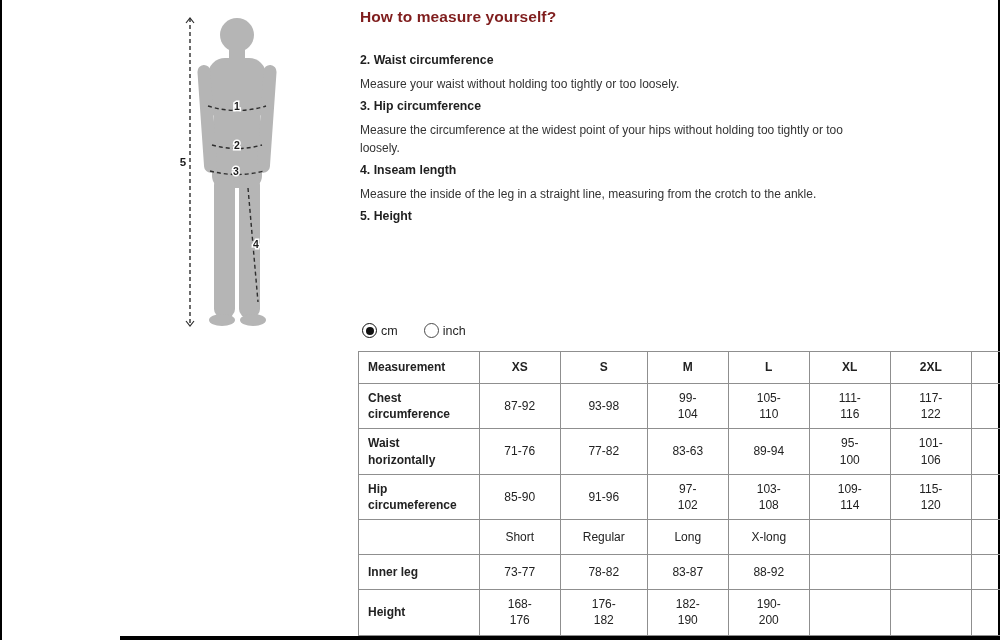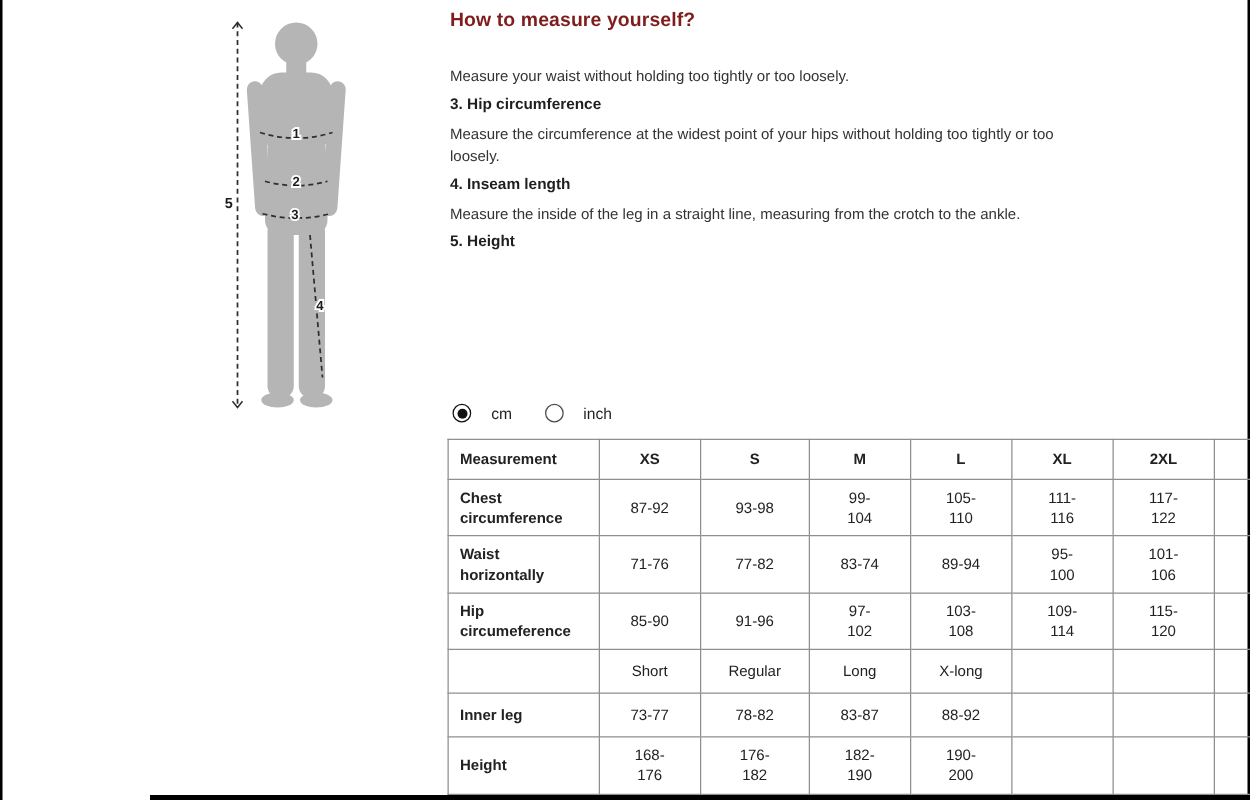--- a/index.html
+++ b/index.html
@@ -28,21 +28,21 @@
     line-height: 17px; margin-bottom: 6px;
   }
   .inst-text {
     font-size: 12px; color: #333; line-height: 18px; margin-bottom: 5px;
   }
 
   .unit-row {
     position: absolute; left: 362px; top: 323px;
     display: flex; align-items: center; gap: 26px;
   }
-  .unit-opt { display: flex; align-items: center; gap: 16px; cursor: pointer; }
+  .unit-opt { display: flex; align-items: center; gap: 4px; cursor: pointer; }
   .radio {
     width: 15px; height: 15px; border-radius: 50%;
     border: 1.5px solid #4a4a4a; position: relative; background: #fff;
     flex: 0 0 auto;
   }
   .radio.sel { border-color: #111; }
   .radio.sel::after {
     content: ""; position: absolute; left: 50%; top: 50%;
     transform: translate(-50%, -50%);
     width: 8px; height: 8px; border-radius: 50%; background: #111;
@@ -100,20 +100,21 @@
     <text x="68" y="167">3</text>
     <text x="88" y="240">4</text>
     <text x="15" y="158" font-size="11.5">5</text>
   </g>
 </svg>
 
 <div class="content">
   <h1 class="page-title">How to measure yourself?</h1>
 
   <div class="inst">
+    <div class="inst-label">2. Waist circumference</div>
     <p class="inst-text">Measure your waist without holding too tightly or too loosely.</p>
   </div>
   <div class="inst">
     <div class="inst-label">3. Hip circumference</div>
     <p class="inst-text">Measure the circumference at the widest point of your hips without holding too tightly or too loosely.</p>
   </div>
   <div class="inst">
     <div class="inst-label">4. Inseam length</div>
     <p class="inst-text">Measure the inside of the leg in a straight line, measuring from the crotch to the ankle.</p>
   </div>
@@ -167,21 +168,21 @@
         <td>111-116</td>
         <td>117-122</td>
         <td>
             <div class="wrapbox">123-128</div>
           </td>
       </tr>
       <tr class="tall">
         <td class="first">Waist horizontally</td>
         <td>71-76</td>
         <td>77-82</td>
-        <td>83-74</td>
+        <td>83-63</td>
         <td>89-94</td>
         <td>95-100</td>
         <td>
             <div class="wrapbox">101-106</div>
           </td>
         <td>107-112</td>
       </tr>
       <tr class="tall">
         <td class="first">Hip circumeference</td>
         <td>85-90</td>

